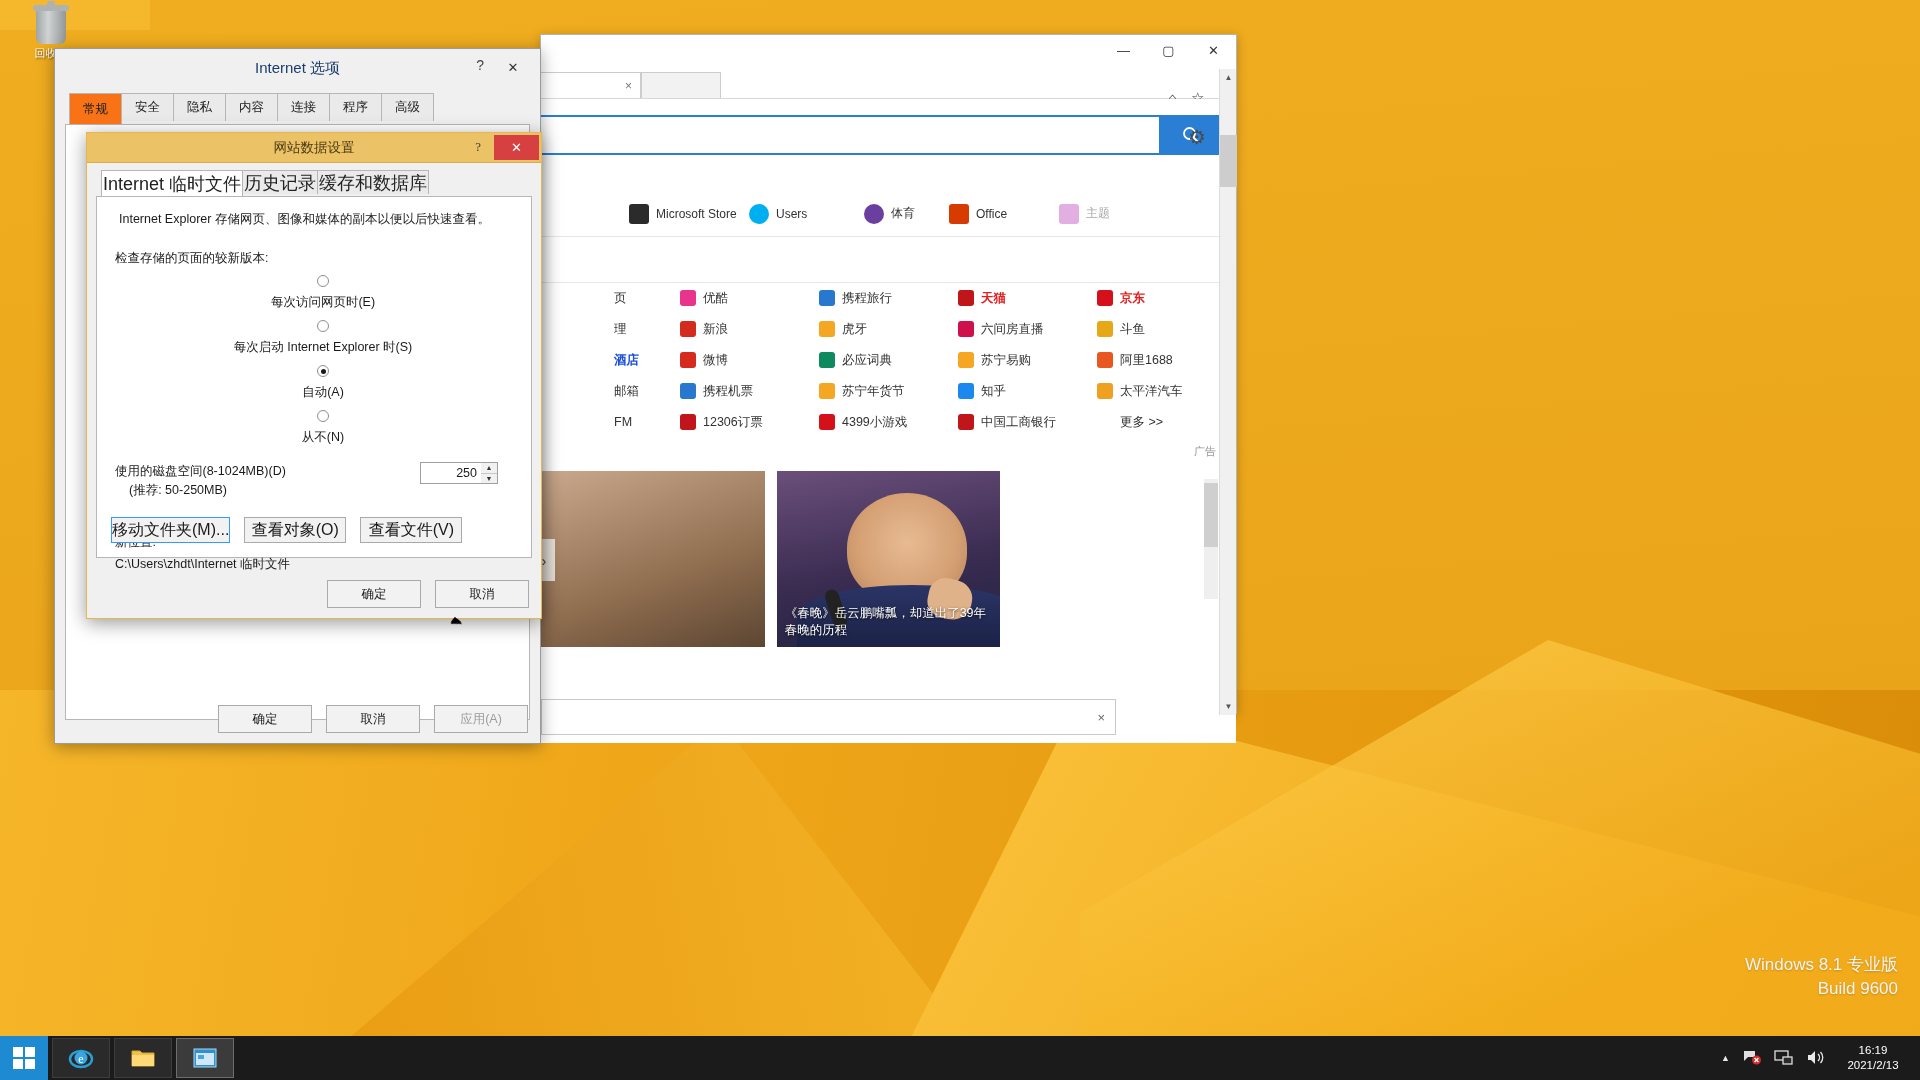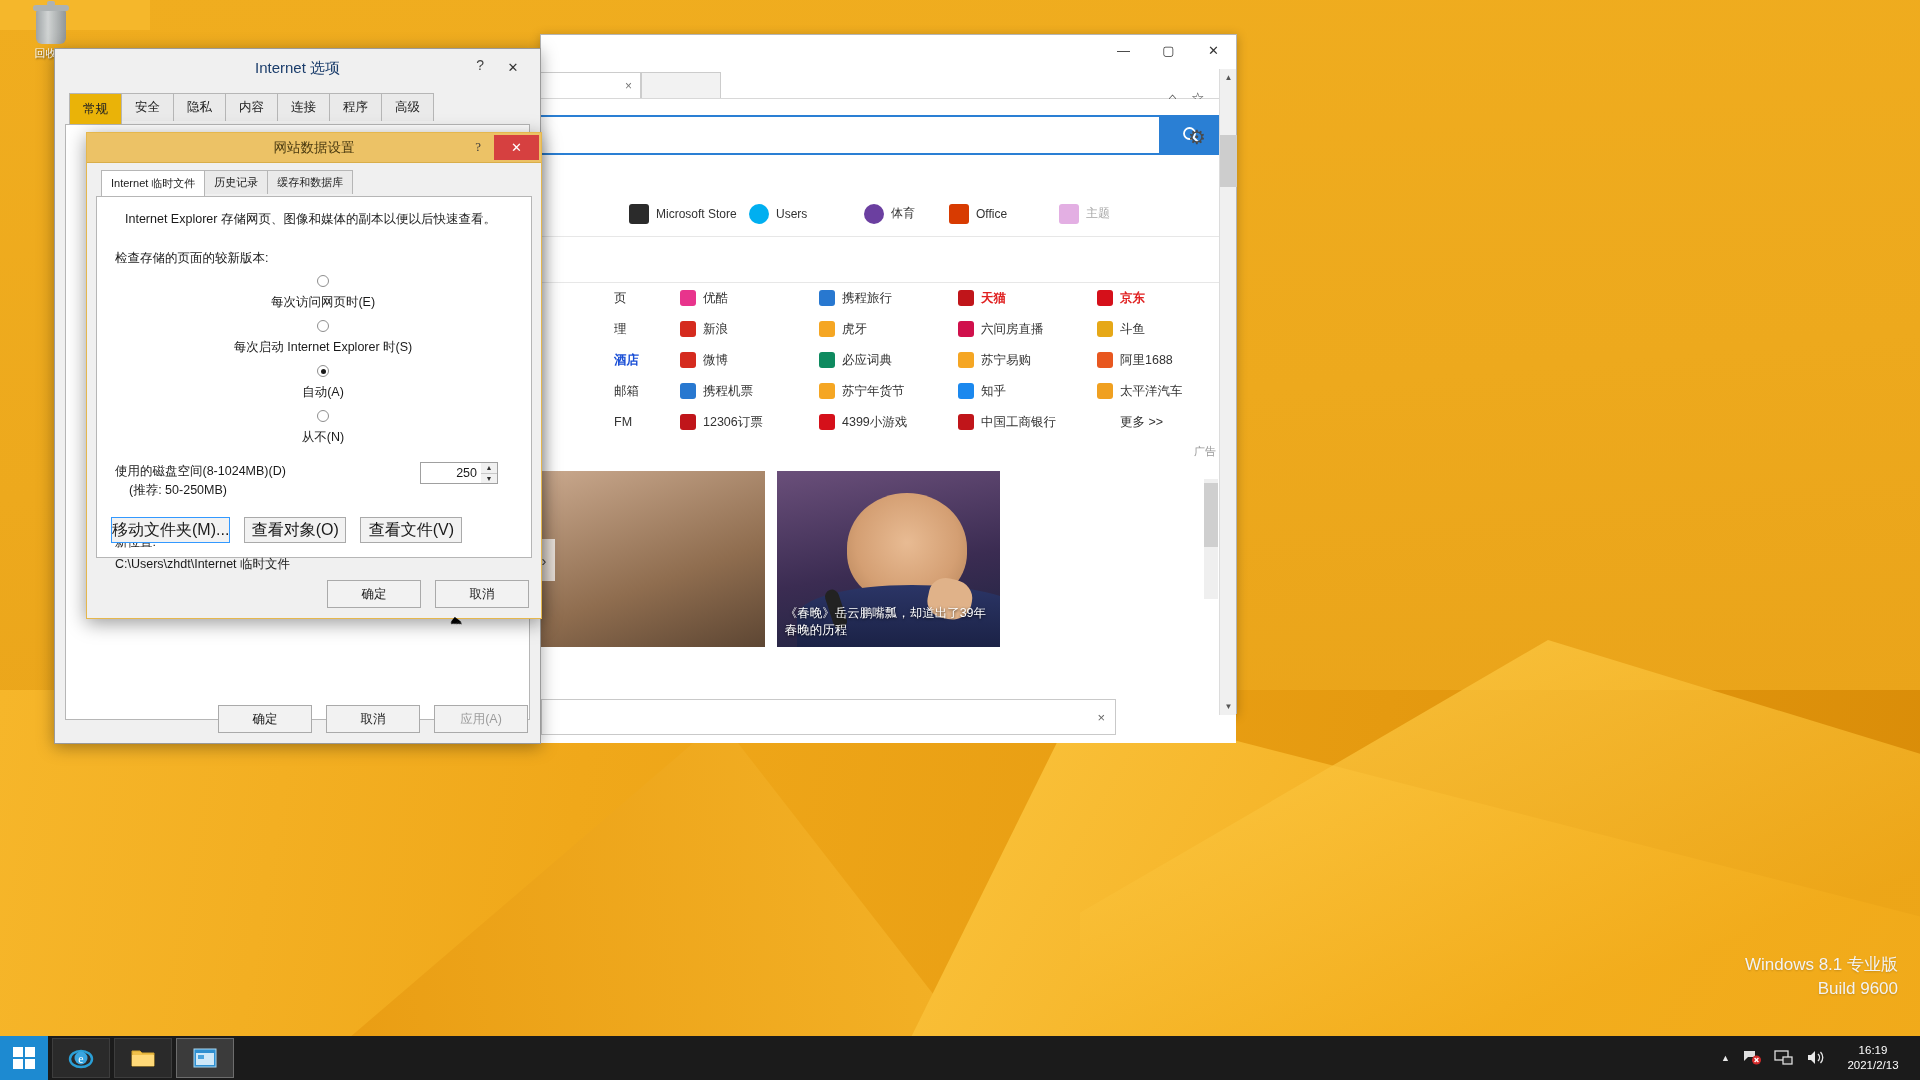--- a/index.html
+++ b/index.html
@@ -128,45 +128,45 @@
     justify-content:center; font-size:15px; color:#1b3d6b; }
   #opts-title .t { font-family:"Liberation Sans",sans-serif; }
   .dlg-help { position:absolute; right:56px; top:8px; font-size:14px; color:#444; }
   .dlg-x { position:absolute; right:6px; top:6px; width:42px; height:24px;
     display:flex; align-items:center; justify-content:center; font-size:13px; color:#333;
     border:1px solid transparent; }
   #opts-tabs { display:flex; gap:0px; padding-left:14px; margin-top:6px; }
   .otab { height:28px; padding:0 13px; display:flex; align-items:center; font-size:12.5px;
     border:1px solid #b6b6b6; border-bottom:none; background:#eaeaea; color:#222;
     margin-right:-1px; }
-  .otab.active { background:#eab308; height:31px; position:relative; z-index:3; }
+  .otab.active { background:#f97316; height:31px; position:relative; z-index:3; }
   #opts-body { margin:0 10px; height:596px; background:#fff; border:1px solid #b6b6b6;
     position:relative; }
   #opts-footer { position:absolute; right:12px; bottom:10px; display:flex; gap:14px; }
   .wbtn { min-width:94px; height:28px; border:1px solid #aaa; background:#f2f2f2;
     font-size:12.5px; color:#1a1a1a; display:flex; align-items:center; justify-content:center; }
   .wbtn.disabled { color:#9c9c9c; }
 
   
   #wds { position:absolute; left:86px; top:132px; width:456px; height:487px;
     background:#f0f0f0; border:1px solid #e5b74d; box-shadow:0 4px 18px rgba(0,0,0,.4); }
   #wds-title { height:30px; background:#ecc266; position:relative; display:flex;
     align-items:center; justify-content:center; font-size:13.5px; color:#4a3a10;
     border-bottom:1px solid #d9ae4a;font-family:Liberation Serif, serif; }
   #wds-title .help { position:absolute; right:60px; top:6px; font-size:13px; color:#3a3a3a; }
   #wds-close { position:absolute; right:2px; top:2px; width:45px; height:25px; background:#d64040;
     color:#fff; display:flex; align-items:center; justify-content:center; font-size:13px; }
   #wds-inner { margin:7px 9px 0 9px; }
   #wds-tabs { display:flex; padding-left:5px; }
-  .wtab { height:24px; padding:0 9px; display:flex; align-items:center; font-size:11px;
+  .wtab { height:24px; padding:0 1px; display:flex; align-items:center; font-size:18px;
     border:1px solid #b6b6b6; border-bottom:none; background:#eaeaea; color:#222; margin-right:-1px;}
   .wtab.active { background:#fff; height:26px; position:relative; z-index:3;}
   #wds-panel { background:#fff; border:1px solid #b6b6b6; height:362px; position:relative;
     padding:14px 16px; font-size:12.5px; color:#1a1a1a; }
-  .wds-desc { margin:0 0 22px 12px; }
+  .wds-desc { margin:0 0 22px 6px; }
   .wds-sub { margin:0 0 8px 2px; }
   .radio-row { display:flex; align-items:center; gap:7px; margin:0 0 9px 18px;flex-direction:column; }
   .rdo { width:12px; height:12px; border:1px solid #8e8e8e; border-radius:50%; background:#fff;
     flex:0 0 12px; position:relative; }
   .rdo.sel:after { content:""; position:absolute; left:2.5px; top:2.5px; width:5px; height:5px;
     border-radius:50%; background:#1a1a1a; }
   .disk-row { display:flex; align-items:center; margin:16px 0 0 2px; position:relative; }
   .disk-lbl { line-height:1.5; }
   .spin { position:absolute; left:305px; top:0px; width:62px; height:22px;
     border:1px solid #a0a0a0; background:#fff; display:flex; align-items:center;

